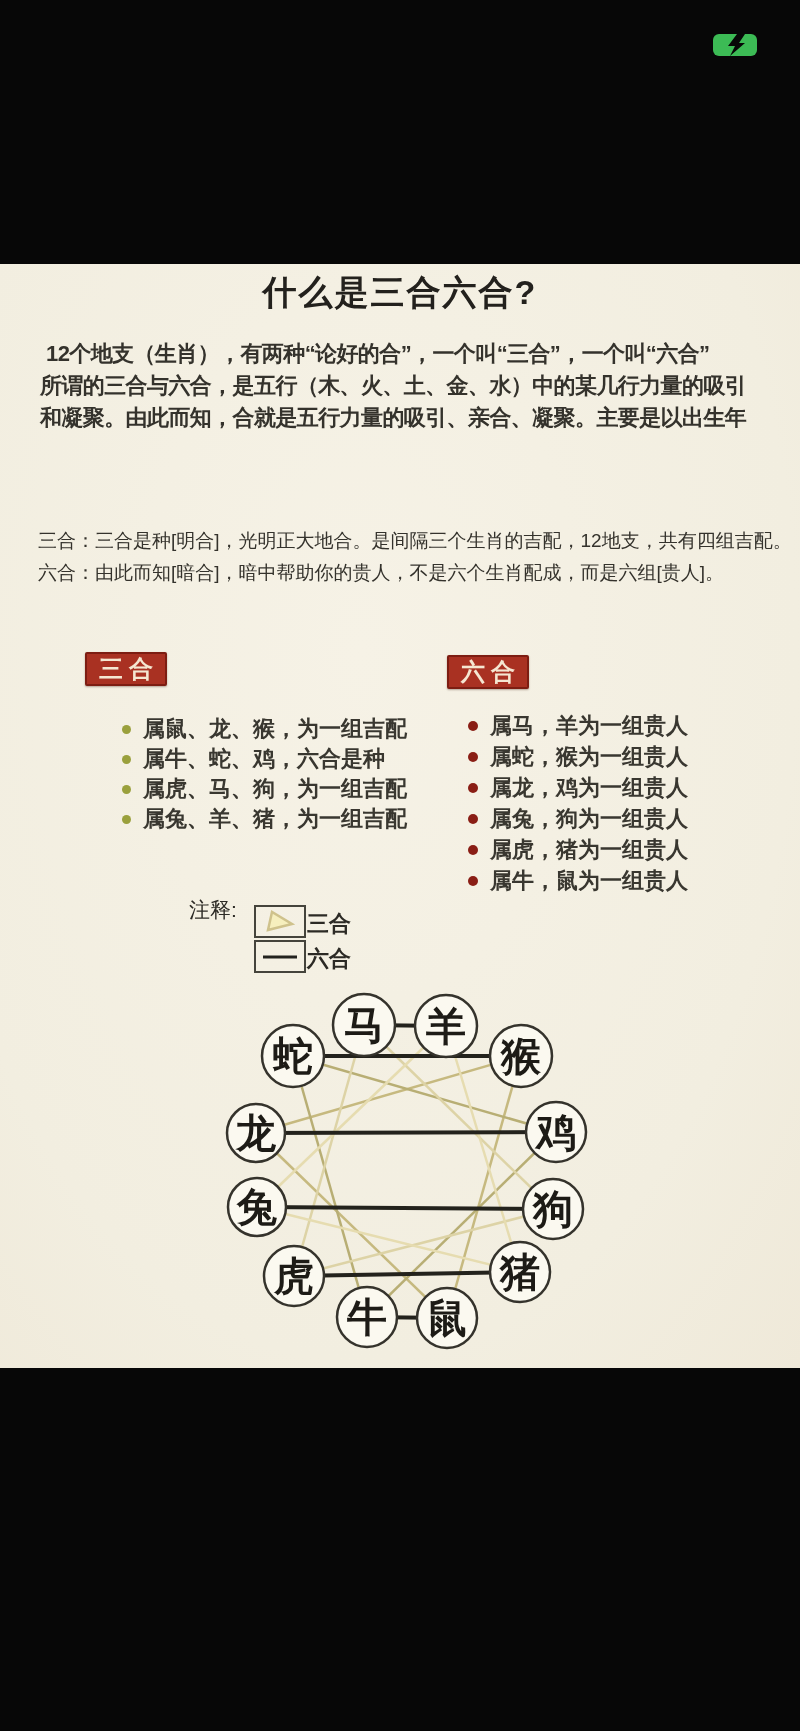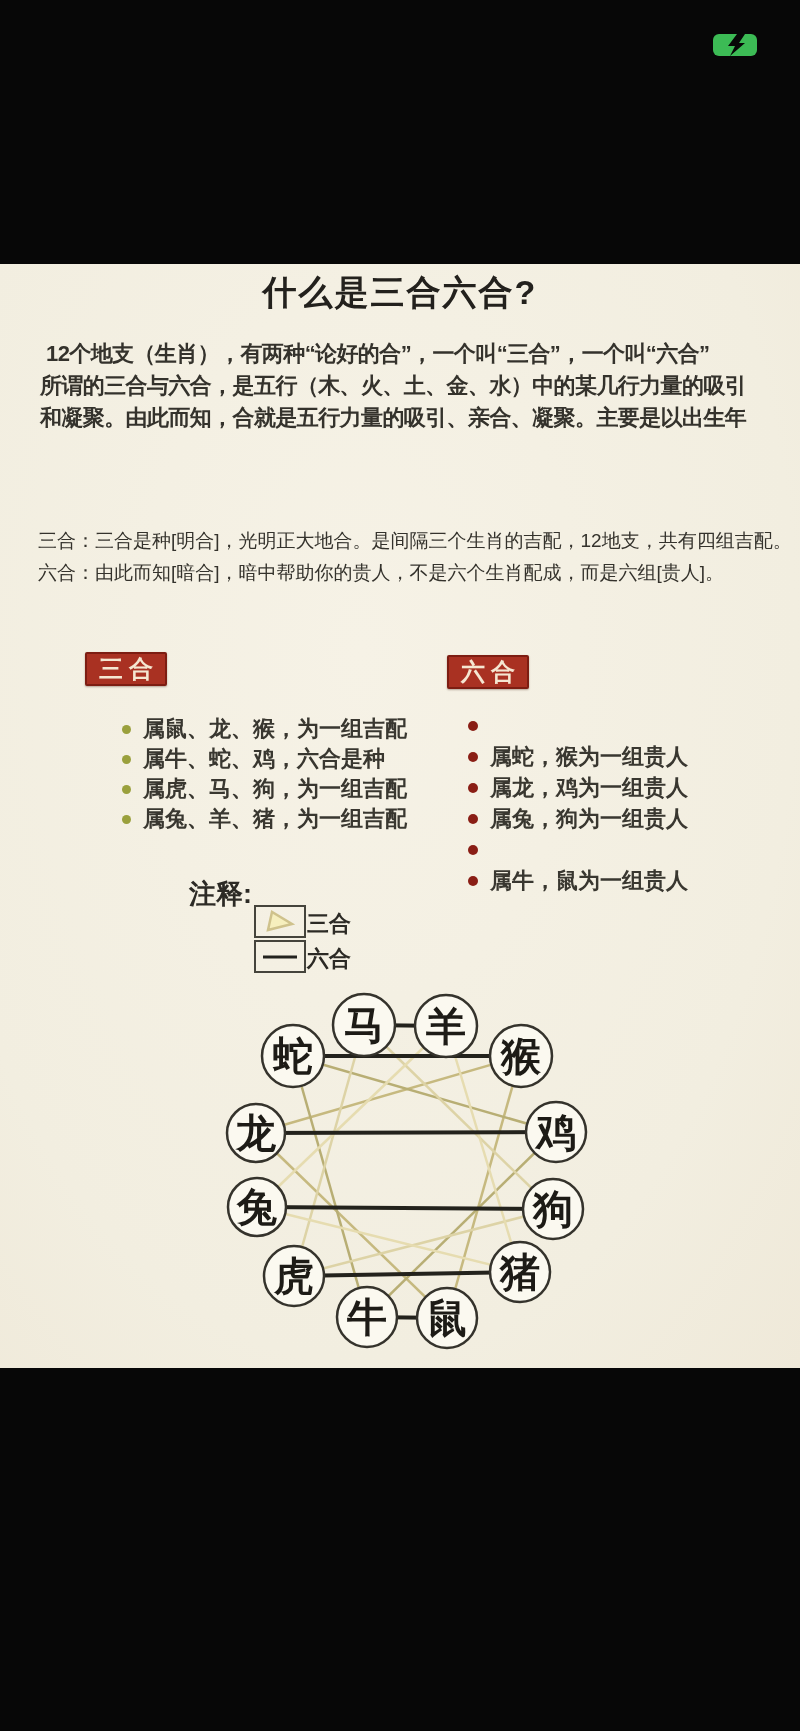--- a/index.html
+++ b/index.html
@@ -43,21 +43,21 @@
   .sanhe-list{top:450px;left:122px;}
   .sanhe-list .li{height:30px;}
   .liuhe-list{top:446px;left:468px;}
   .liuhe-list .li{height:31px;}
   .li{display:flex;align-items:center;}
   .bullet{border-radius:50%;flex:0 0 auto;margin-right:12px;}
   .bullet.olive{width:9px;height:9px;background:var(--bullet-olive,#9aa03c);}
   .bullet.dark-red{width:10px;height:10px;background:var(--bullet-red,#8a1e15);}
   .li-text{font-size:22px;font-weight:700;white-space:nowrap;color:#393730;}
 
-  .legend-label{position:absolute;top:612px;left:189px;font-size:27px;font-weight:700;color:#2c2a25;}
+  .legend-label{position:absolute;top:632px;left:189px;font-size:21px;font-weight:400;color:#2c2a25;}
   .legend-box{
     position:absolute;left:254px;width:48px;height:29px;
     border:2px solid #45443c;background:transparent;
   }
   .legend-box.box1{top:641px;}
   .legend-box.box2{top:676px;}
   .legend-box svg{width:100%;height:100%;display:block;}
   .legend-box .tri{fill:#f6efbe;stroke:var(--triangle-tan,#cfc28c);stroke-width:2.5;}
   .legend-box .lin{stroke:#23221e;stroke-width:3;}
   .legend-entry-label{position:absolute;left:307px;font-size:22px;font-weight:800;color:#2c2a25;}
@@ -114,35 +114,37 @@
         <div class="li">
           <span class="bullet olive"></span>
           <span class="li-text">属兔、羊、猪，为一组吉配</span>
         </div>
       </div>
 
     <div class="badge liuhe-badge">六合</div>
     <div class="list liuhe-list">
         <div class="li">
           <span class="bullet dark-red"></span>
+          <span class="li-text">属马，羊为一组贵人</span>
         </div>
         <div class="li">
           <span class="bullet dark-red"></span>
           <span class="li-text">属蛇，猴为一组贵人</span>
         </div>
         <div class="li">
           <span class="bullet dark-red"></span>
           <span class="li-text">属龙，鸡为一组贵人</span>
         </div>
         <div class="li">
           <span class="bullet dark-red"></span>
           <span class="li-text">属兔，狗为一组贵人</span>
         </div>
         <div class="li">
           <span class="bullet dark-red"></span>
+          <span class="li-text">属虎，猪为一组贵人</span>
         </div>
         <div class="li">
           <span class="bullet dark-red"></span>
           <span class="li-text">属牛，鼠为一组贵人</span>
         </div>
       </div>
 
     <div class="legend-label">注释:</div>
 
     <div class="legend-box box1">

